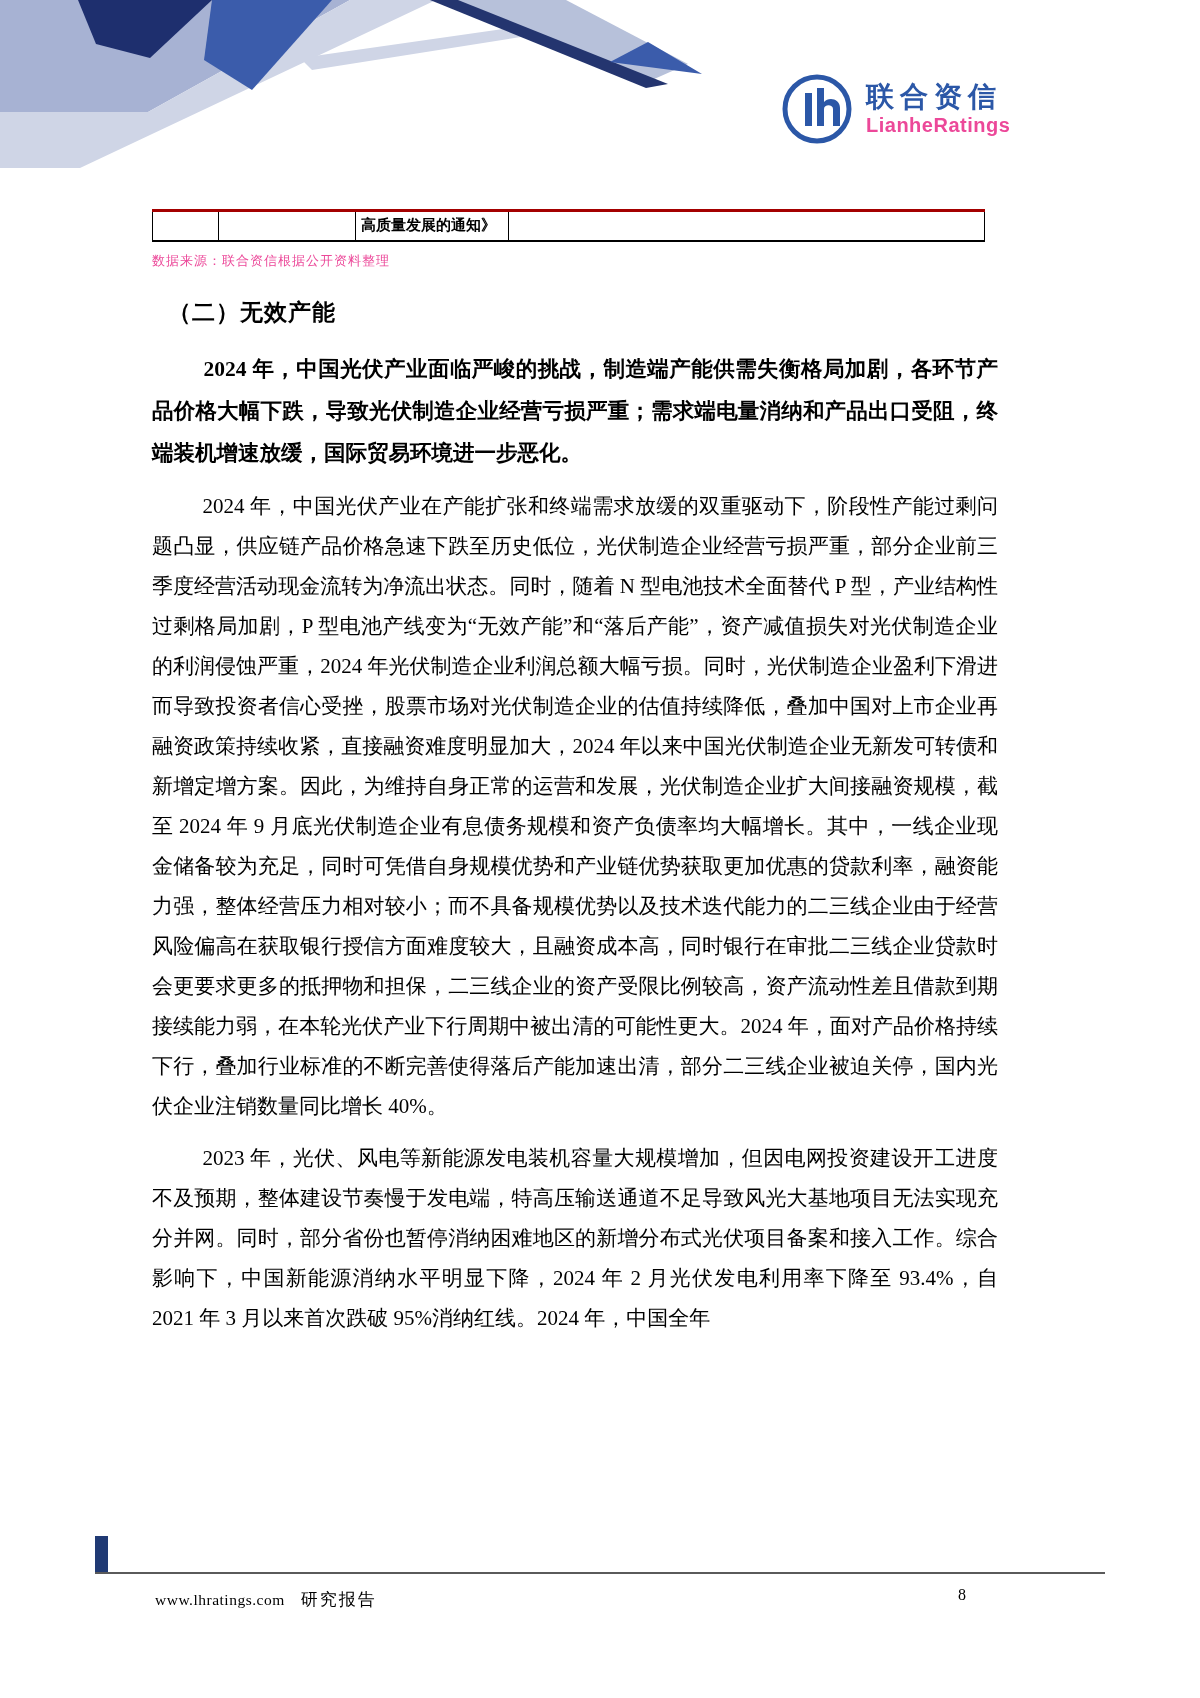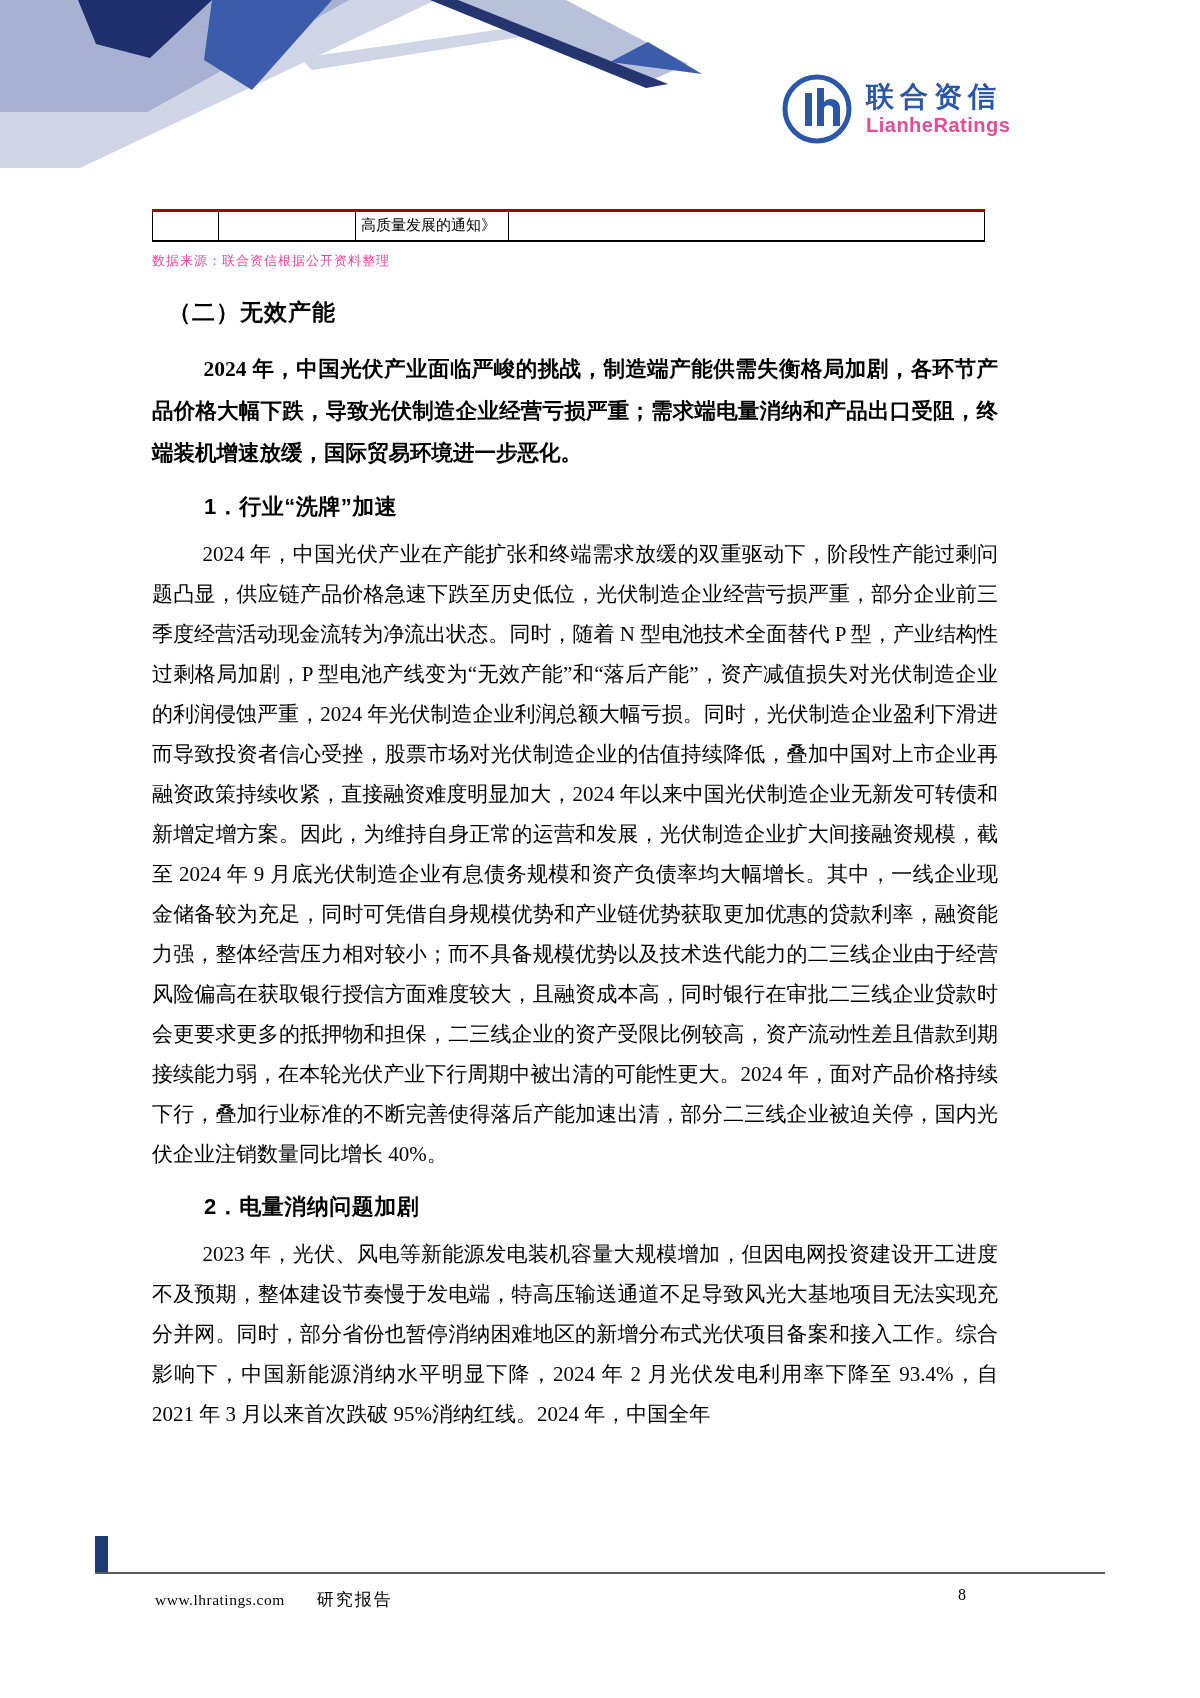--- a/index.html
+++ b/index.html
@@ -18,42 +18,42 @@
   .logo-text{display:flex;flex-direction:column;line-height:1.05;}
   .logo-cn{font-family:"Liberation Sans","DejaVu Sans",sans-serif;font-weight:bold;
     font-size:28px;color:#2b57a7;letter-spacing:6px;}
   .logo-en{font-family:"Liberation Sans","DejaVu Sans",sans-serif;font-weight:bold;
     font-size:20px;color:#ec4899;margin-top:4px;letter-spacing:0.5px;}
 
   
   .tablefrag{position:absolute;left:152px;top:209px;width:833px;border-top:3px solid #a40000;}
   .trow{display:flex;border-bottom:2px solid #000;border-left:1.5px solid #000;height:28px;}
   .tcell{border-right:1.5px solid #000;height:100%;box-sizing:border-box;
-    font-size:15px;font-weight:normal;line-height:27px;white-space:nowrap;overflow:visible;}
+    font-size:15px;font-weight:bold;line-height:27px;white-space:nowrap;overflow:visible;}
   .tc0{width:66px;}
   .tc1{width:137px;}
   .tc2{width:153px;padding-left:5px;}
   .tc3{flex:1;}
 
   .source-note{position:absolute;left:152px;top:252px;font-size:13px;color:#ec4899;letter-spacing:1px;}
 
   
   .content{position:absolute;left:152px;top:297px;width:846px;}
   .sec-heading{font-family:"Liberation Sans","DejaVu Sans",sans-serif;font-weight:bold;
     font-size:23px;margin:0 0 0 16px;letter-spacing:1px;}
   .intro{font-weight:bold;font-size:21.5px;line-height:42px;text-align:justify;
     text-indent:2.4em;margin:20px 0 0 0;}
   .sub-heading{font-family:"Liberation Sans","DejaVu Sans",sans-serif;font-weight:bold;
     font-size:22px;margin:18px 0 0 52px;letter-spacing:0.5px;}
   .para{font-size:21px;line-height:40px;text-align:justify;text-indent:2.4em;margin:12px 0 0 0;}
 
   
   .footer-accent{position:absolute;left:95px;top:1536px;width:13px;height:37px;background:#203a74;}
   .footer-line{position:absolute;left:95px;top:1572px;width:1010px;height:2px;background:#5a5a5a;}
-  .footer-left{position:absolute;left:155px;top:1588px;display:flex;gap:32px;align-items:baseline;}
+  .footer-left{position:absolute;left:155px;top:1588px;display:flex;gap:16px;align-items:baseline;}
   .footer-site{font-size:15.5px;letter-spacing:0.5px;}
   .footer-label{font-size:17px;letter-spacing:2px;}
   .page-number{position:absolute;left:958px;top:1586px;font-size:16px;}
 </style>
 </head>
 <body>
 
 <div class="page">
 
   <svg class="deco" viewBox="0 0 760 200" xmlns="http://www.w3.org/2000/svg">
@@ -87,24 +87,22 @@
       <div class="tcell tc3"></div>
     </div>
   </div>
 
   <div class="source-note">数据来源：联合资信根据公开资料整理</div>
 
   <div class="content">
     <h2 class="sec-heading">（二）无效产能</h2>
     <p class="intro">2024 年，中国光伏产业面临严峻的挑战，制造端产能供需失衡格局加剧，各环节产品价格大幅下跌，导致光伏制造企业经营亏损严重；需求端电量消纳和产品出口受阻，终端装机增速放缓，国际贸易环境进一步恶化。</p>
 
-    <h3 class="sub-heading">1．行业“洗牌”加速</h3>
     <p class="para">2024 年，中国光伏产业在产能扩张和终端需求放缓的双重驱动下，阶段性产能过剩问题凸显，供应链产品价格急速下跌至历史低位，光伏制造企业经营亏损严重，部分企业前三季度经营活动现金流转为净流出状态。同时，随着 N 型电池技术全面替代 P 型，产业结构性过剩格局加剧，P 型电池产线变为“无效产能”和“落后产能”，资产减值损失对光伏制造企业的利润侵蚀严重，2024 年光伏制造企业利润总额大幅亏损。同时，光伏制造企业盈利下滑进而导致投资者信心受挫，股票市场对光伏制造企业的估值持续降低，叠加中国对上市企业再融资政策持续收紧，直接融资难度明显加大，2024 年以来中国光伏制造企业无新发可转债和新增定增方案。因此，为维持自身正常的运营和发展，光伏制造企业扩大间接融资规模，截至 2024 年 9 月底光伏制造企业有息债务规模和资产负债率均大幅增长。其中，一线企业现金储备较为充足，同时可凭借自身规模优势和产业链优势获取更加优惠的贷款利率，融资能力强，整体经营压力相对较小；而不具备规模优势以及技术迭代能力的二三线企业由于经营风险偏高在获取银行授信方面难度较大，且融资成本高，同时银行在审批二三线企业贷款时会更要求更多的抵押物和担保，二三线企业的资产受限比例较高，资产流动性差且借款到期接续能力弱，在本轮光伏产业下行周期中被出清的可能性更大。2024 年，面对产品价格持续下行，叠加行业标准的不断完善使得落后产能加速出清，部分二三线企业被迫关停，国内光伏企业注销数量同比增长 40%。</p>
 
-    <h3 class="sub-heading">2．电量消纳问题加剧</h3>
     <p class="para">2023 年，光伏、风电等新能源发电装机容量大规模增加，但因电网投资建设开工进度不及预期，整体建设节奏慢于发电端，特高压输送通道不足导致风光大基地项目无法实现充分并网。同时，部分省份也暂停消纳困难地区的新增分布式光伏项目备案和接入工作。综合影响下，中国新能源消纳水平明显下降，2024 年 2 月光伏发电利用率下降至 93.4%，自 2021 年 3 月以来首次跌破 95%消纳红线。2024 年，中国全年</p>
   </div>
 
   <div class="footer-accent"></div>
   <div class="footer-line"></div>
   <div class="footer-left">
     <span class="footer-site">www.lhratings.com</span>
     <span class="footer-label">研究报告</span>
   </div>
   <div class="page-number">8</div>

